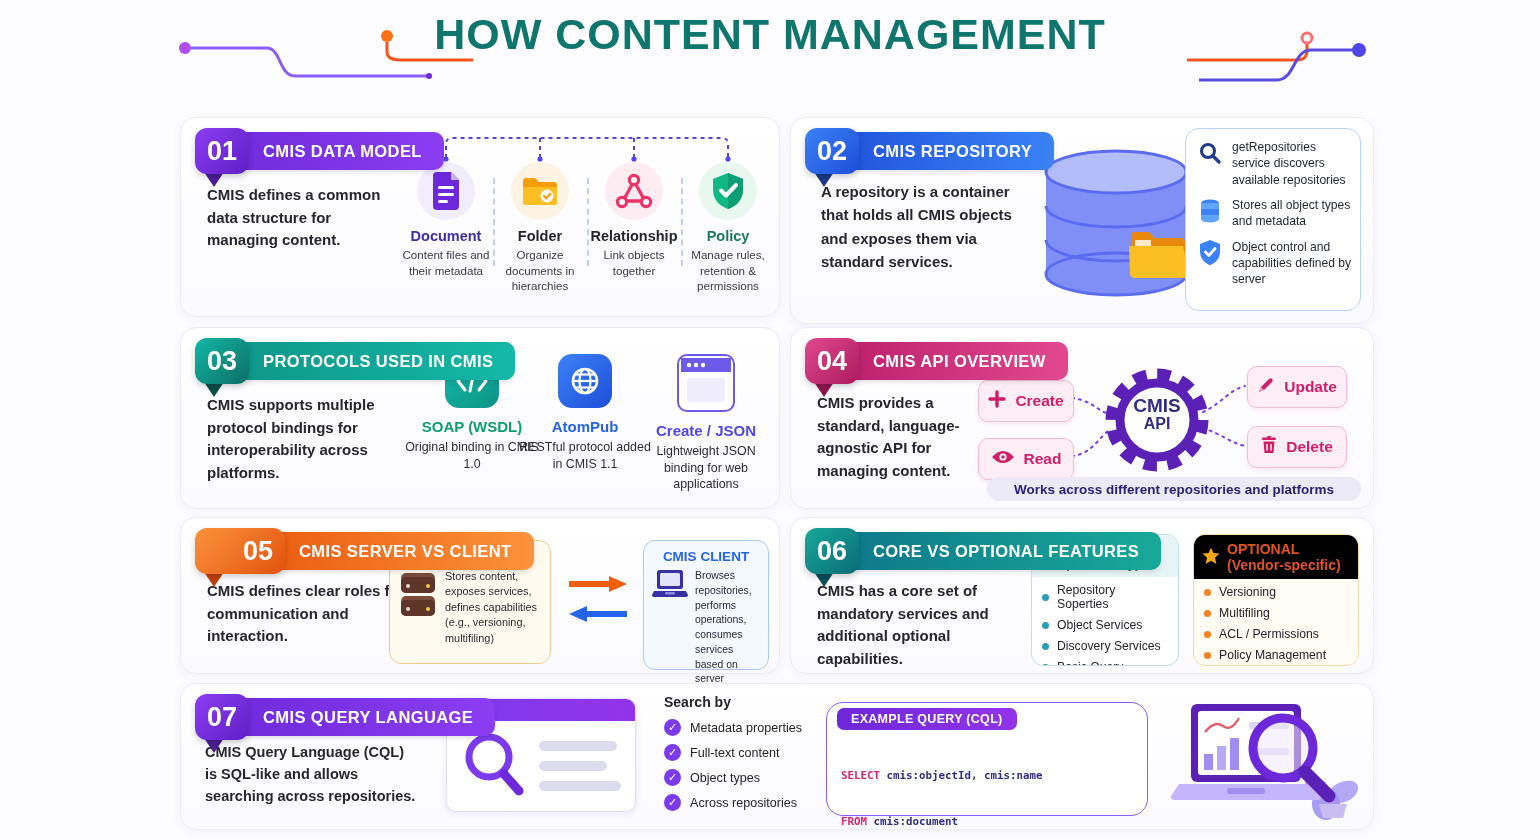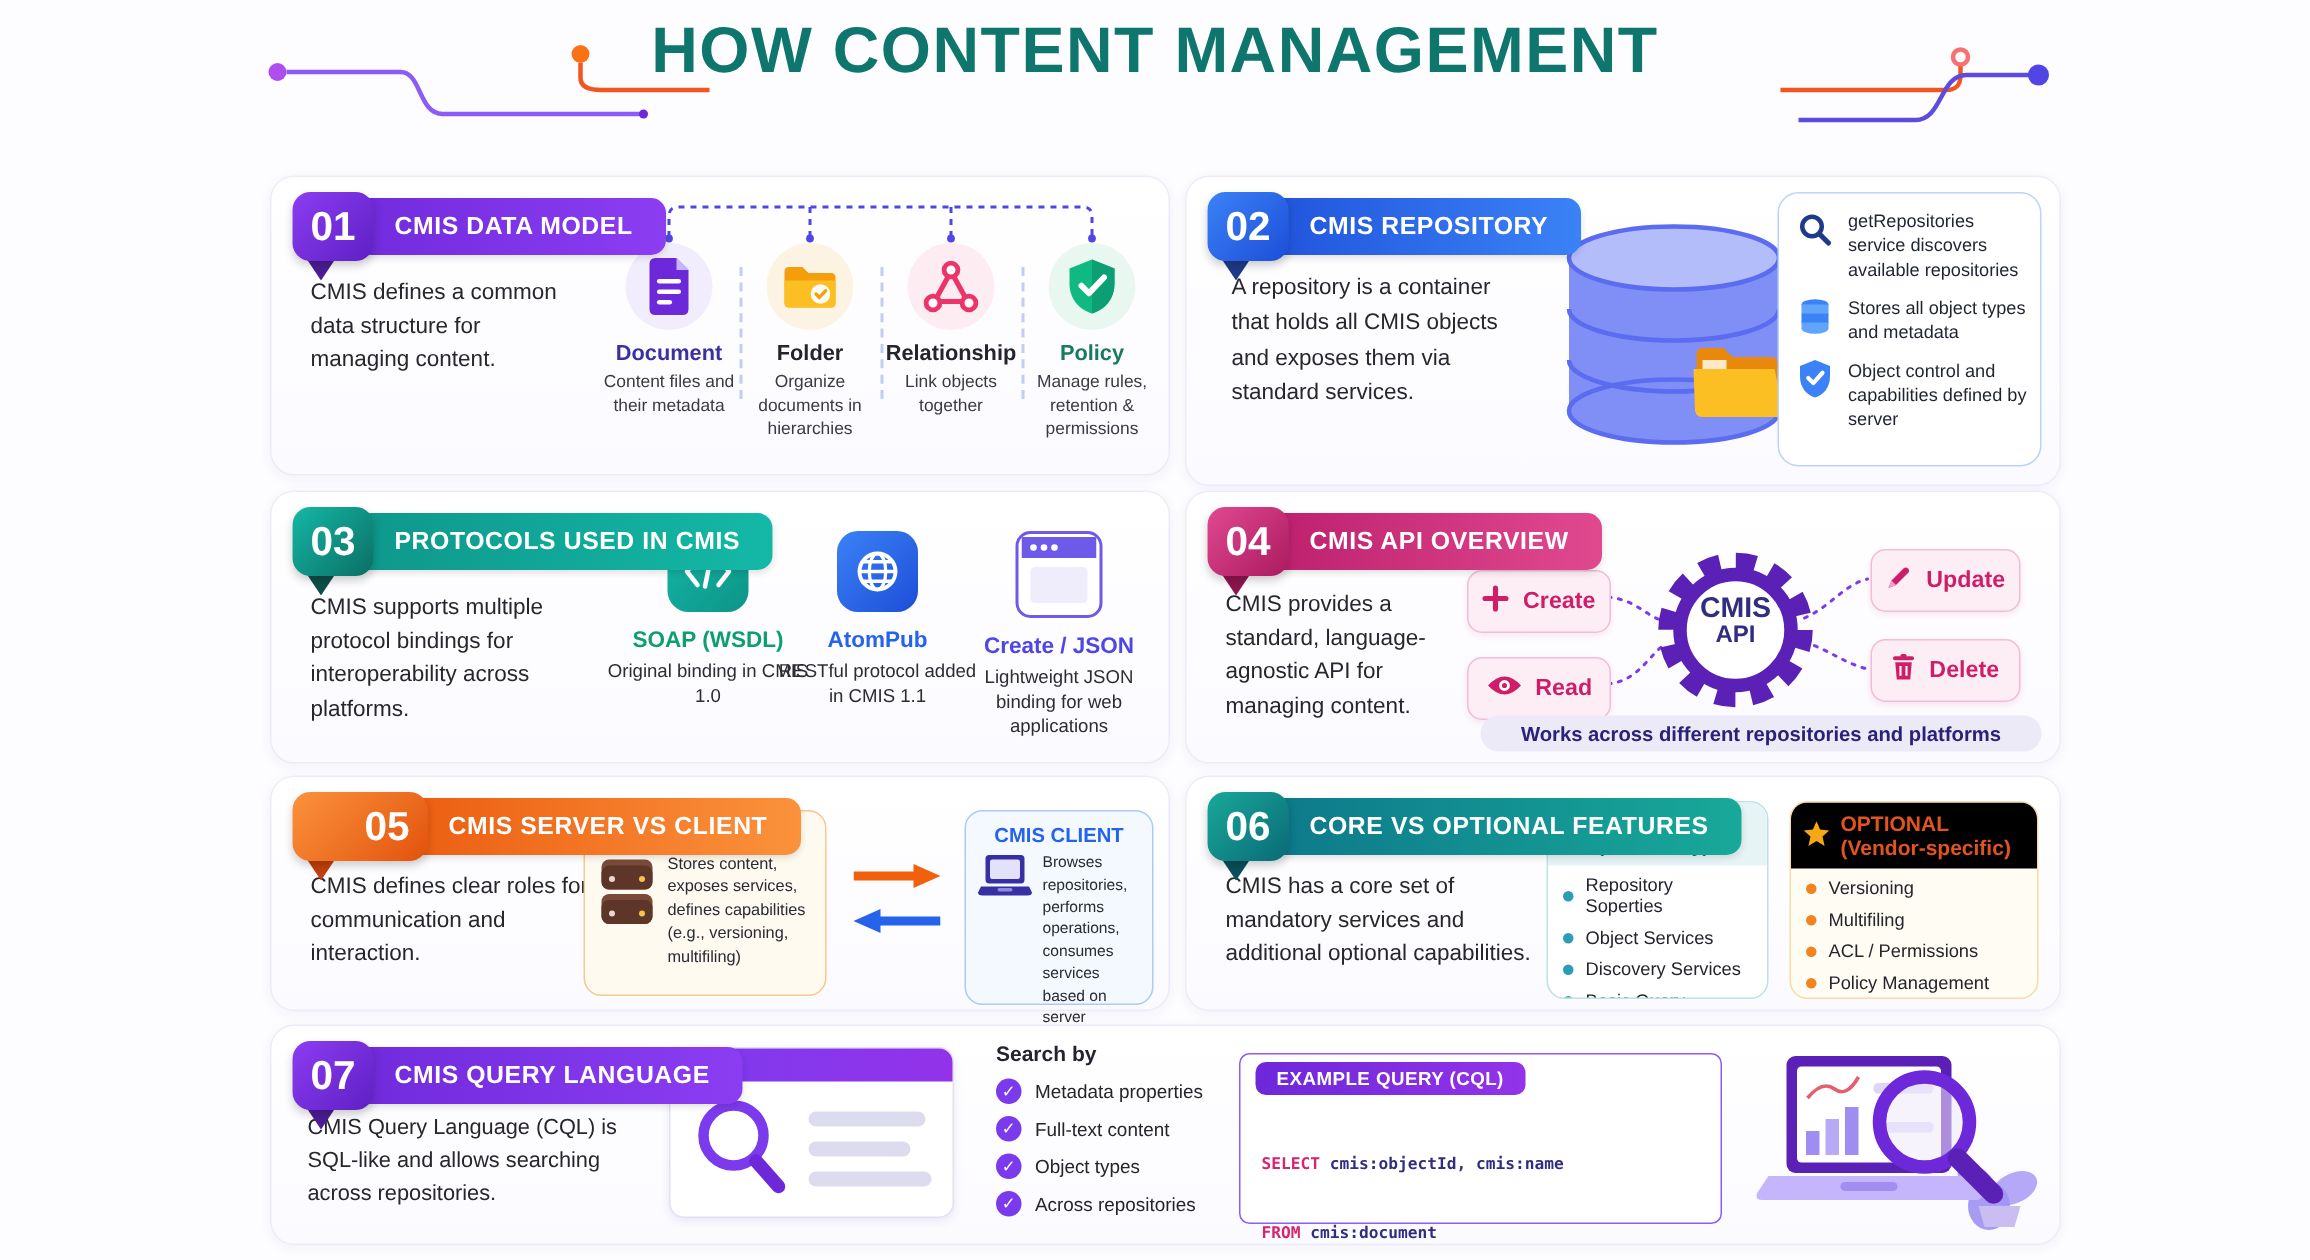--- a/index.html
+++ b/index.html
@@ -47,21 +47,21 @@
   .acc-pink .chip{background:linear-gradient(135deg,#e1498f,#ab1a5f);}
   .acc-pink .ribbon{background:linear-gradient(90deg,#b81b6a,#e1498f);}
   .acc-pink .chip-fold{background:#8f1550;}
   .acc-orange .chip{background:linear-gradient(135deg,#fb923c,#e2530d);padding-left:36px;}
   .acc-orange .ribbon{background:linear-gradient(90deg,#ea580c,#fb923c);}
   .acc-orange .chip-fold{background:#c2410c;}
   .acc-teal2 .chip{background:linear-gradient(135deg,#18a999,#0a6a77);}
   .acc-teal2 .ribbon{background:linear-gradient(90deg,#0c7489,#18a999);}
   .acc-teal2 .chip-fold{background:#0b4f5c;}
 
-  .desc{position:absolute;font-size:15px;color:#26262e;line-height:1.5;font-weight:400;}
+  .desc{position:absolute;font-size:15px;color:#26262e;line-height:1.5;font-weight:700;}
   .abs{position:absolute;}
 
   
   .dm-col{position:absolute;width:92px;display:flex;flex-direction:column;align-items:center;text-align:center;}
   .dm-circle{width:58px;height:58px;border-radius:50%;display:flex;align-items:center;justify-content:center;}
   .dm-name{margin-top:8px;font-size:14.5px;font-weight:bold;color:#24242c;}
   .dm-desc{margin-top:3px;font-size:11.6px;color:#3a3a44;line-height:1.35;}
   .dm-sep{position:absolute;width:0;height:88px;border-left:2px dashed #c3cdf2;top:60px;}
 
   
@@ -111,21 +111,21 @@
   .feat-opt .feat-head{background:#000000;color:#e2541f;font-size:14px;}
   .feat-list{padding:6px 8px 4px 10px;}
   .feat-item{display:flex;align-items:center;gap:8px;font-size:12.2px;color:#24242c;margin-bottom:7px;font-weight:500;}
   .dot{width:7px;height:7px;border-radius:50%;flex:0 0 7px;}
   .dot-teal{background:#2b9db4;}
   .dot-orange{background:#f4831f;}
 
   
   .sb-item{display:flex;align-items:center;gap:9px;font-size:12.6px;color:#24242c;font-weight:500;margin-bottom:8px;}
   .chk{width:17px;height:17px;border-radius:50%;background:#7c3aed;color:#fff;font-size:11px;display:flex;align-items:center;justify-content:center;flex:0 0 17px;}
-  .cql-box{position:absolute;background:#fff;border:1.5px solid #8b5cf6;border-radius:7px;box-sizing:border-box;}
+  .cql-box{position:absolute;background:#fff;border:1.5px solid #8b5cf6;border-radius:17px;box-sizing:border-box;}
   .cql-head{
     position:absolute;top:5px;left:10px;background:linear-gradient(90deg,#6d28d9,#9333ea);
     color:#fff;font-weight:bold;font-size:12.5px;letter-spacing:.3px;
     padding:4px 14px;border-radius:7px;
   }
   .cql-code{position:absolute;left:14px;top:34px;font-family:"DejaVu Sans Mono",monospace;font-size:10.8px;line-height:1.42;white-space:pre;}
   .kw{color:#d6246e;font-weight:bold;}
   .cd{color:#312e81;font-weight:bold;}
 
   .win-bar{height:22px;background:linear-gradient(90deg,#7c3aed,#9333ea);border-radius:9px 9px 0 0;display:flex;align-items:center;padding-left:10px;gap:5px;}

